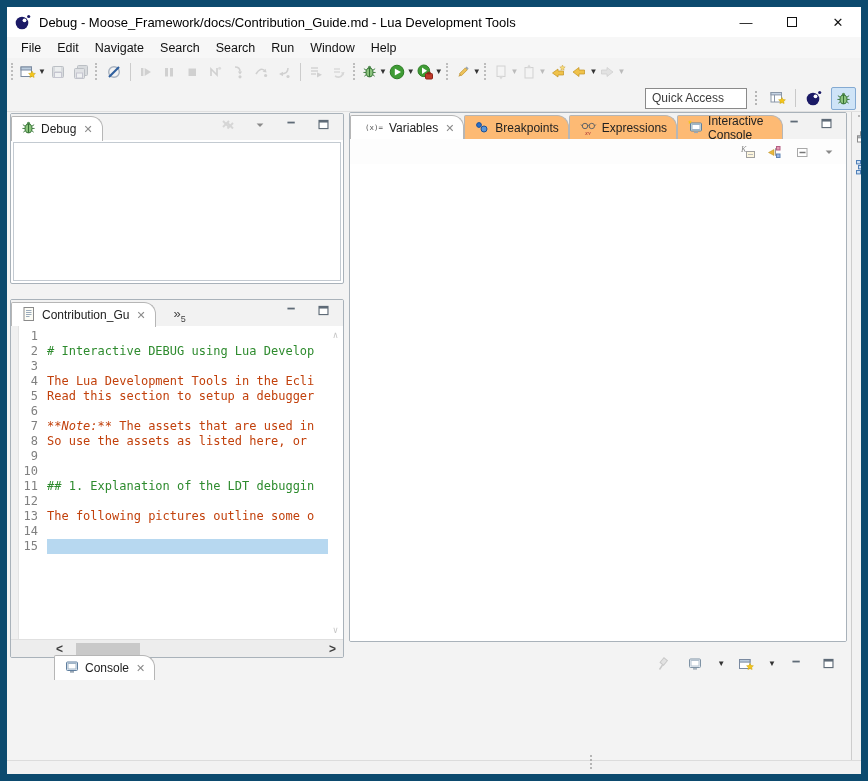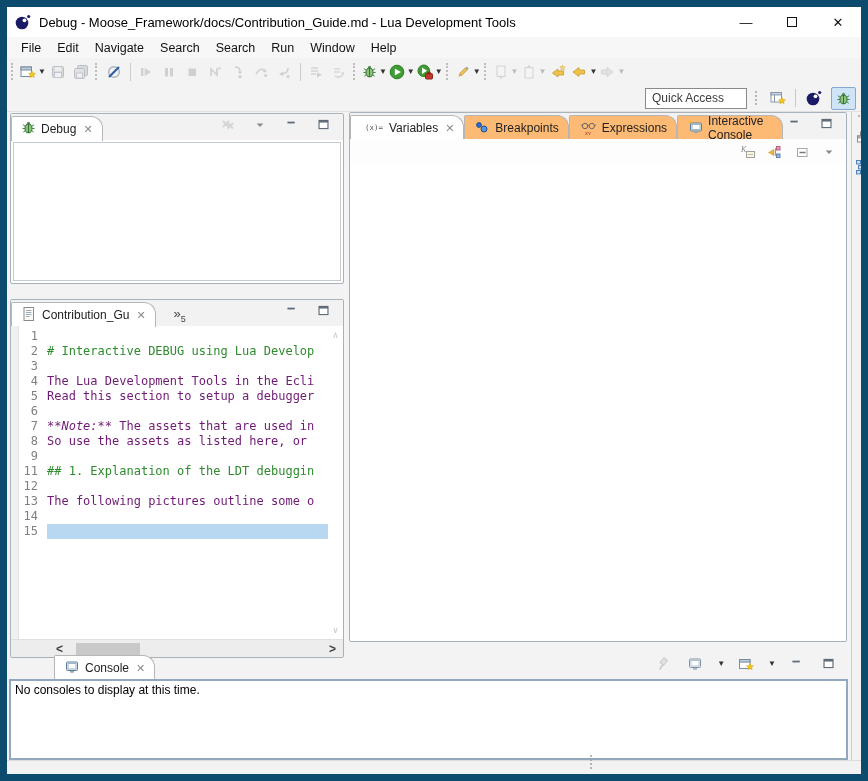--- a/index.html
+++ b/index.html
@@ -63,21 +63,21 @@
   .viewbar .tbtn { min-width:18px; }
   .panel-content { flex:1; background:#fff; }
 
   
   .editor-body { flex:1; display:flex; position:relative; overflow:hidden;
                  font-family:"DejaVu Sans Mono", monospace; font-size:12px; }
   .ruler { width:8px; background:#f0f0f0; border-right:1px solid #e3e3e3; flex:none; }
   .lines-wrap { flex:1; padding-top:3px; overflow:hidden; }
   .line { display:flex; height:15px; line-height:15px; white-space:pre; }
   .num { width:28px; text-align:right; padding-right:9px; color:#808080; flex:none; }
-  .code { flex:1; color:#701a75; overflow:hidden; }
+  .code { flex:1; color:#c2410c; overflow:hidden; }
   .line.heading .code { color:#2e8b2e; font-weight:normal; }
   .line.current .code { background:#b7d8f0; }
   .code em { font-style:italic; }
   .vscroll { width:15px; flex:none; display:flex; flex-direction:column; justify-content:space-between;
              align-items:center; color:#c6c6c6; font-size:9px; padding:4px 0; background:#fff; }
   .hscroll { height:18px; background:#ededed; border-top:1px solid #e0e0e0; display:flex;
              align-items:center; flex:none; padding-left:42px; font-size:12px; color:#3f3f3f; }
   .hthumb { width:64px; height:12px; background:#c9c9c9; margin-left:10px; }
   .harrow { font-weight:bold; padding:0 3px; }
   .harrow.right { margin-left:auto; margin-right:4px; }
@@ -559,20 +559,21 @@
       <div class="lines-wrap" id="editor-lines">
           <div class="line"><span class="num">1</span><span class="code"></span></div>
           <div class="line heading"><span class="num">2</span><span class="code"># Interactive DEBUG using Lua Develop</span></div>
           <div class="line"><span class="num">3</span><span class="code"></span></div>
           <div class="line"><span class="num">4</span><span class="code">The Lua Development Tools in the Ecli</span></div>
           <div class="line"><span class="num">5</span><span class="code">Read this section to setup a debugger</span></div>
           <div class="line"><span class="num">6</span><span class="code"></span></div>
           <div class="line"><span class="num">7</span><span class="code"><em>**Note:**</em><span> The assets that are used in</span></span></div>
           <div class="line"><span class="num">8</span><span class="code">So use the assets as listed here, or</span></div>
           <div class="line"><span class="num">9</span><span class="code"></span></div>
+          <div class="line"><span class="num">10</span><span class="code"></span></div>
           <div class="line heading"><span class="num">11</span><span class="code">## 1. Explanation of the LDT debuggin</span></div>
           <div class="line"><span class="num">12</span><span class="code"></span></div>
           <div class="line"><span class="num">13</span><span class="code">The following pictures outline some o</span></div>
           <div class="line"><span class="num">14</span><span class="code"></span></div>
           <div class="line current"><span class="num">15</span><span class="code"></span></div>
         </div>
       <div class="vscroll">
         <span>∧</span>
         <span>∨</span>
       </div>
@@ -623,23 +624,20 @@
               <rect x="3" y="4.5" width="9" height="2.2" fill="#5f6b77"></rect>
             </svg>
           </span>
         <span class="tbtn">
             <svg width="13" height="13" viewBox="0 0 16 16" xmlns="http://www.w3.org/2000/svg">
               <rect x="2.5" y="3" width="11" height="10" fill="#fff" stroke="#5f6b77" stroke-width="1.4"></rect>
               <rect x="2.5" y="3" width="11" height="2.6" fill="#5f6b77"></rect>
             </svg>
           </span>
       </div>
-    </div>
-    <div class="console-content">
-      <span>No consoles to display at this time.</span>
     </div>
   </div>
 
   <div class="right-strip">
     <span class="hdots"></span>
     <span class="strip-btn">
         <svg width="16" height="16" viewBox="0 0 16 16" xmlns="http://www.w3.org/2000/svg">
           <rect x="5.5" y="3" width="8" height="6" fill="#fff" stroke="#8a8a8a"></rect>
           <rect x="5.5" y="3" width="8" height="1.8" fill="#c9d2dc" stroke="#8a8a8a"></rect>
           <rect x="2.5" y="7" width="8" height="6" fill="#fff" stroke="#8a8a8a"></rect>

